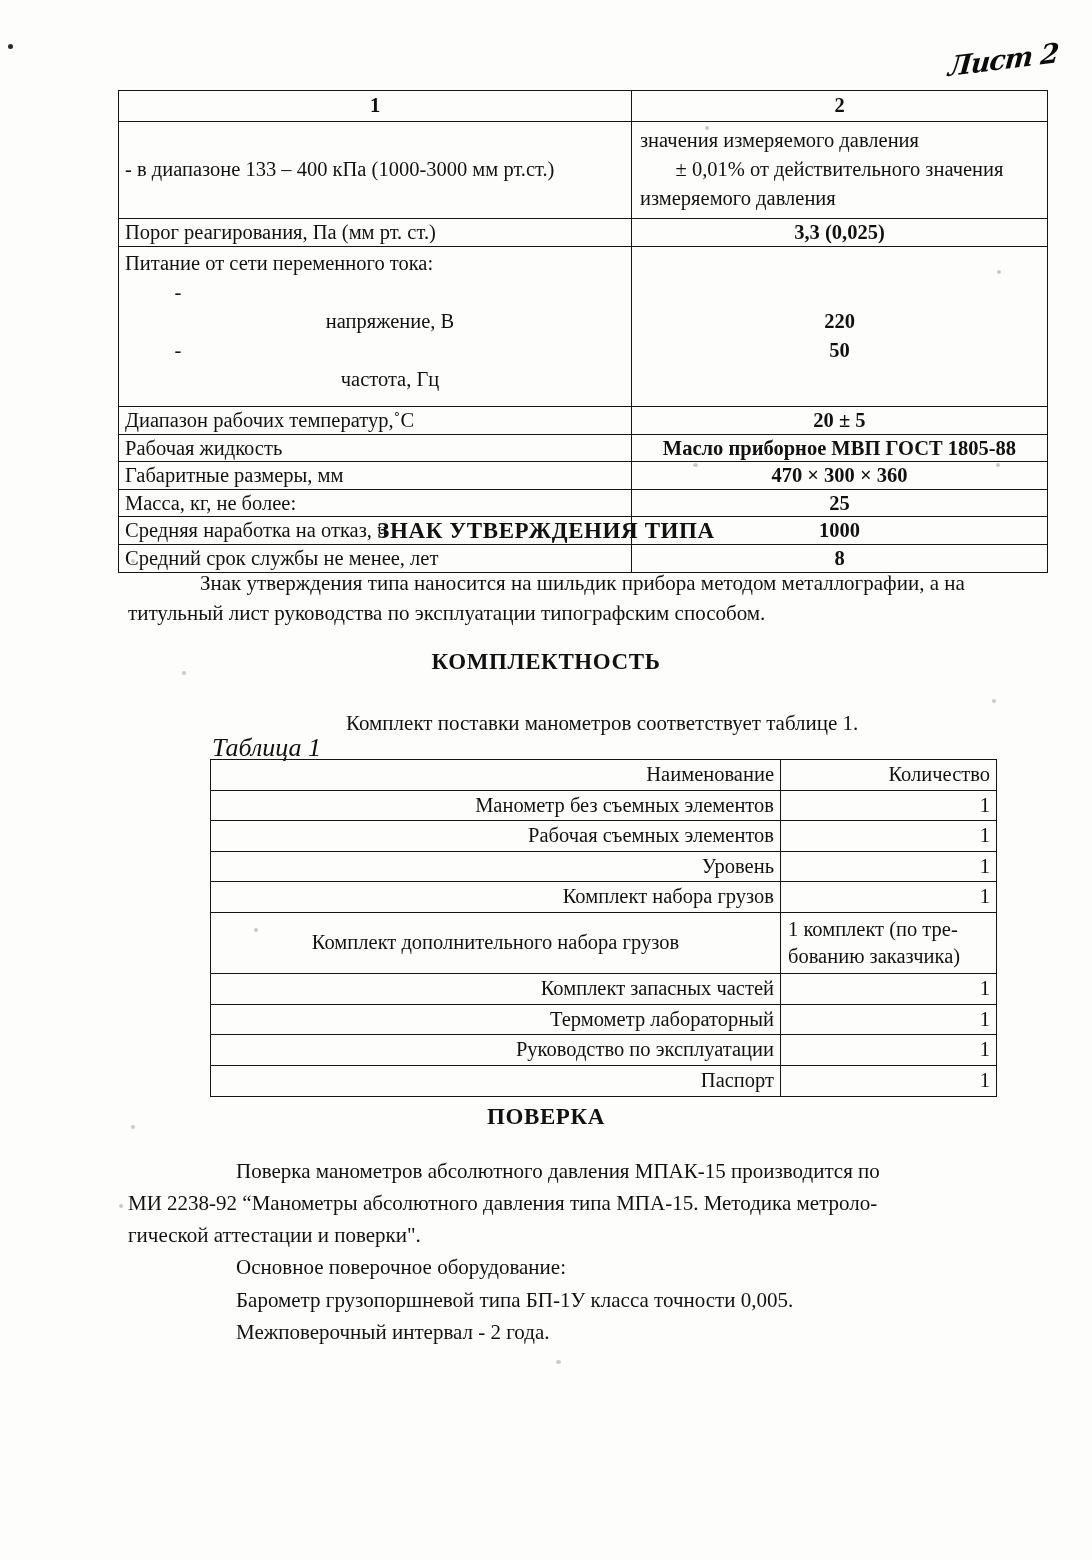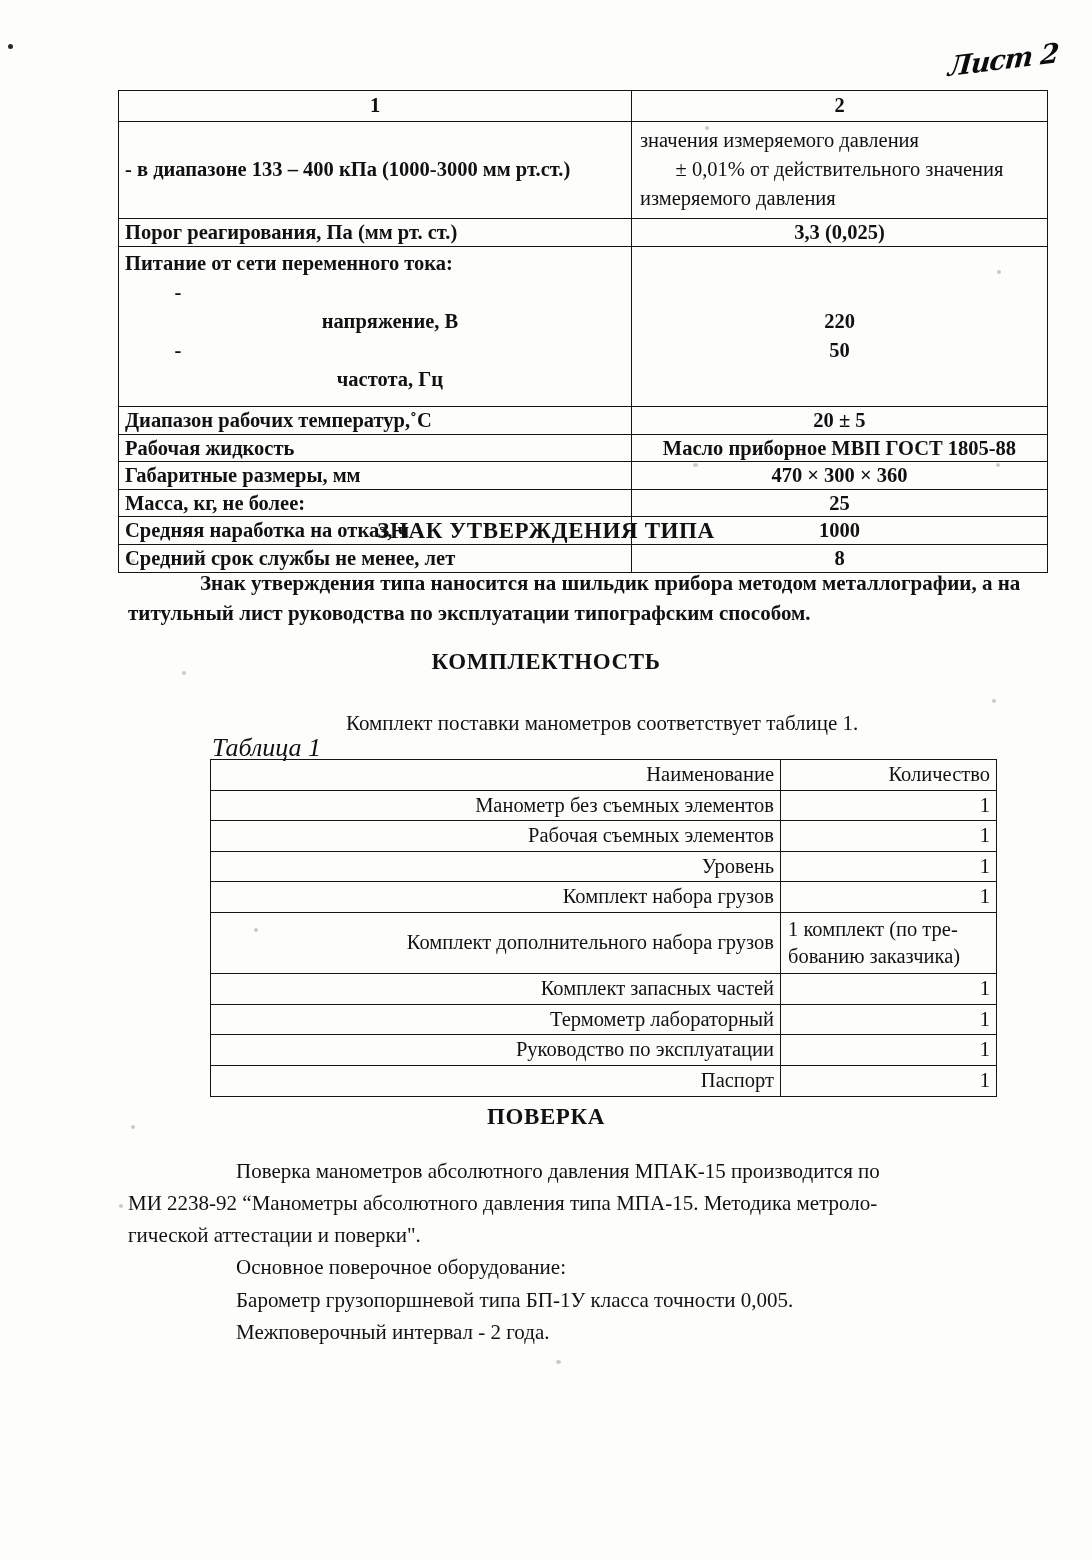--- a/index.html
+++ b/index.html
@@ -69,21 +69,21 @@
   #spec-table .c1 { width: 513px; }
   #spec-table .c2 { width: 416px; }
 
   #spec-table td.hdr {
     text-align: center;
     font-weight: 700;
     padding: 2px 6px 3px;
   }
   #spec-table td.lbl {
     text-align: left;
-    font-weight: 700;
+    font-weight: 400;
   }
   #spec-table td.val {
     text-align: center;
     font-weight: 700;
   }
   #spec-table td.val.left {
     text-align: left;
     font-weight: 400;
     line-height: 1.33;
     padding: 4px 8px 5px;
@@ -122,21 +122,21 @@
     text-align: right;
     font-size: 20.5px;
     padding: 2px 6px 3px;
   }
   #kit-table td.qty-wrap {
     text-align: left;
     line-height: 1.3;
     padding: 3px 7px 4px;
   }
   #kit-table tr.tall-row td { height: 52px; vertical-align: top; }
-  #kit-table tr.tall-row td.name { vertical-align: middle; text-align: right; font-family: Liberation Serif, serif; }
+  #kit-table tr.tall-row td.name { vertical-align: middle; text-align: center; font-family: Liberation Serif, serif; }
 
   
   .section-title {
     position: absolute;
     width: 100%;
     text-align: center;
     font-weight: 700;
     font-size: 23px;
     letter-spacing: 0.6px;
   }
@@ -147,21 +147,21 @@
   .para {
     position: absolute;
     font-size: 21px;
     line-height: 1.44;
     text-align: left;
   }
   #para-mark {
     left: 128px;
     top: 568px;
     width: 920px;
-    font-weight: 700;
+    font-weight: 400;
     text-indent: 72px;
   }
   #kit-lead {
     left: 128px;
     top: 708px;
     width: 920px;
     text-indent: 218px;
   }
   #table-caption {
     position: absolute;

